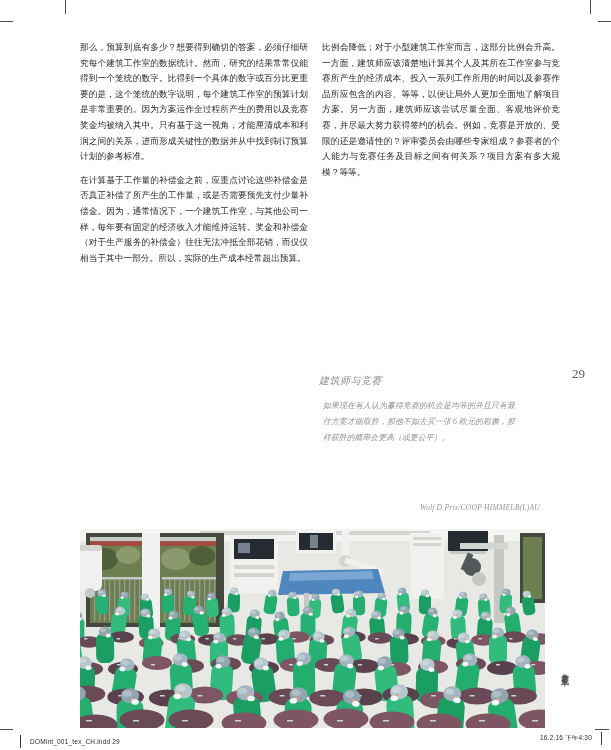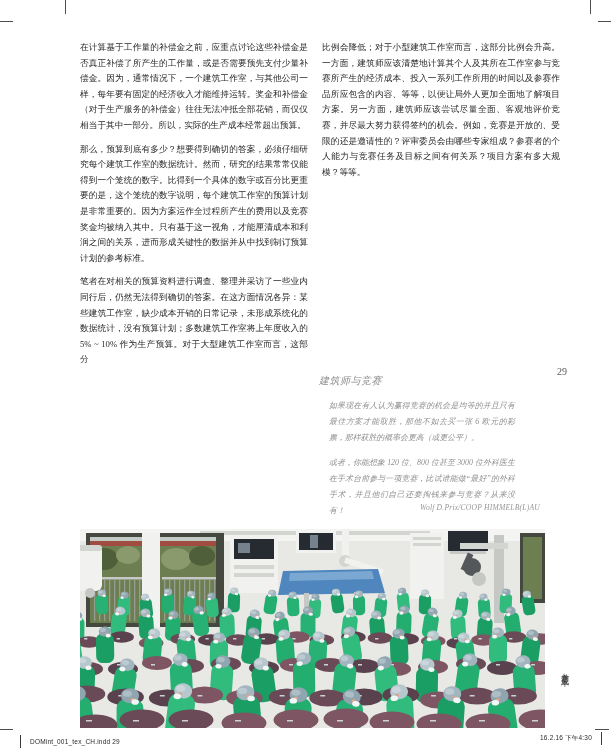--- a/index.html
+++ b/index.html
@@ -11,24 +11,24 @@
   .crop{position:absolute;background:#4d4d4d;}
   .col{position:absolute;color:#282828;font-size:8.7px;line-height:15.6px;
        text-align:justify;text-justify:inter-ideograph;}
   .col p{margin:0 0 8px 0;}
   #col-left{left:80px;top:40px;width:228px;}
   #col-right{left:322px;top:40px;width:238px;}
   .quote-head{position:absolute;left:319px;top:374px;font-size:10px;color:#8d8d8d;
        font-style:italic;letter-spacing:0.5px;}
   .quotes{position:absolute;left:319px;top:398px;width:196px;font-style:italic;color:#8f8f8f;
        font-size:7.9px;line-height:16.2px;text-align:justify;text-justify:inter-ideograph;}
-  .quotes p{margin:0 0 8px 10px;font-family:Liberation Serif, serif;}
+  .quotes p{margin:0 0 8px 4px;font-family:Liberation Serif, serif;}
   .attribution{position:absolute;left:318px;top:503px;width:222px;text-align:right;
        font-style:italic;color:#979797;font-size:7.6px;letter-spacing:0.2px;}
-  .pagenum{position:absolute;left:557px;top:366px;font-size:10px;color:#5a5a5a;}
+  .pagenum{position:absolute;left:572px;top:366px;font-size:13px;color:#5a5a5a;}
   .vcaption{position:absolute;left:558px;top:666px;writing-mode:vertical-rl;
        font-size:8px;letter-spacing:2px;color:#3a3a3a;}
   .photo{position:absolute;left:80px;top:529px;width:465px;height:199px;display:block;}
   .slug{position:absolute;font-family:"Liberation Sans","DejaVu Sans",sans-serif;
        font-size:6.5px;color:#2a2a2a;display:flex;align-items:center;gap:9px;letter-spacing:0.2px;}
   #slug-left{left:20px;top:735px;}
   #slug-right{right:9px;top:732px;}
   .slug-bar{width:1px;height:13px;background:#3a3a3a;}
 </style>
 </head>
@@ -37,32 +37,30 @@
 <div class="page">
 
   <div class="crop" style="left:65px;top:0;width:1px;height:14px;"></div>
   <div class="crop" style="left:0;top:21px;width:13px;height:1px;"></div>
   <div class="crop" style="left:590px;top:0;width:1px;height:14px;"></div>
   <div class="crop" style="left:598px;top:21px;width:13px;height:1px;"></div>
   <div class="crop" style="left:0;top:729px;width:13px;height:1px;"></div>
   <div class="crop" style="left:595px;top:729px;width:14px;height:1px;"></div>
 
   <div class="col" id="col-left">
+    <p>那么，预算到底有多少？想要得到确切的答案，必须仔细研究每个建筑工作室的数据统计。然而，研究的结果常常仅能得到一个笼统的数字。比得到一个具体的数字或百分比更重要的是，这个笼统的数字说明，每个建筑工作室的预算计划是非常重要的。因为方案运作全过程所产生的费用以及竞赛奖金均被纳入其中。只有基于这一视角，才能厘清成本和利润之间的关系，进而形成关键性的数据并从中找到制订预算计划的参考标准。</p>
     <p>在计算基于工作量的补偿金之前，应重点讨论这些补偿金是否真正补偿了所产生的工作量，或是否需要预先支付少量补偿金。因为，通常情况下，一个建筑工作室，与其他公司一样，每年要有固定的经济收入才能维持运转。奖金和补偿金（对于生产服务的补偿金）往往无法冲抵全部花销，而仅仅相当于其中一部分。所以，实际的生产成本经常超出预算。</p>
-    <p>那么，预算到底有多少？想要得到确切的答案，必须仔细研究每个建筑工作室的数据统计。然而，研究的结果常常仅能得到一个笼统的数字。比得到一个具体的数字或百分比更重要的是，这个笼统的数字说明，每个建筑工作室的预算计划是非常重要的。因为方案运作全过程所产生的费用以及竞赛奖金均被纳入其中。只有基于这一视角，才能厘清成本和利润之间的关系，进而形成关键性的数据并从中找到制订预算计划的参考标准。</p>
-    <p>笔者在对相关的预算资料进行调查、整理并采访了一些业内同行后，仍然无法得到确切的答案。在这方面情况各异：某些建筑工作室，缺少成本开销的日常记录，未形成系统化的数据统计，没有预算计划；多数建筑工作室将上年度收入的5% ~ 10% 作为生产预算。对于大型建筑工作室而言，这部分</p>
   </div>
   <div class="col" id="col-right">
     <p>比例会降低；对于小型建筑工作室而言，这部分比例会升高。一方面，建筑师应该清楚地计算其个人及其所在工作室参与竞赛所产生的经济成本、投入一系列工作所用的时间以及参赛作品所应包含的内容、等等，以便让局外人更加全面地了解项目方案。另一方面，建筑师应该尝试尽量全面、客观地评价竞赛，并尽最大努力获得签约的机会。例如，竞赛是开放的、受限的还是邀请性的？评审委员会由哪些专家组成？参赛者的个人能力与竞赛任务及目标之间有何关系？项目方案有多大规模？等等。</p>
   </div>
 
   <div class="quote-head">建筑师与竞赛</div>
   <div class="quotes">
     <p>如果现在有人认为赢得竞赛的机会是均等的并且只有最佳方案才能取胜，那他不如去买一张 6 欧元的彩票，那样获胜的概率会更高（或更公平）。</p>
-    <p>或者，你能想象 120 位、800 位甚至 3000 位外科医生在手术台前参与一项竞赛，比试谁能做“最好”的外科手术，并且他们自己还要掏钱来参与竞赛？从来没有！</p>
   </div>
   <div class="attribution">Wolf D.Prix/COOP HIMMELB(L)AU</div>
 
   <div class="pagenum">29</div>
   <div class="vcaption">参赛成本</div>
 
   <svg class="photo" id="photo-svg" viewBox="0 0 465 199" preserveAspectRatio="none">
     <rect width="465" height="199" fill="#e8e9e5"></rect>
     <rect width="465" height="12" fill="#f4f5f2"></rect>
     <rect x="120" y="2" width="230" height="4" fill="#d2d5d0"></rect>

